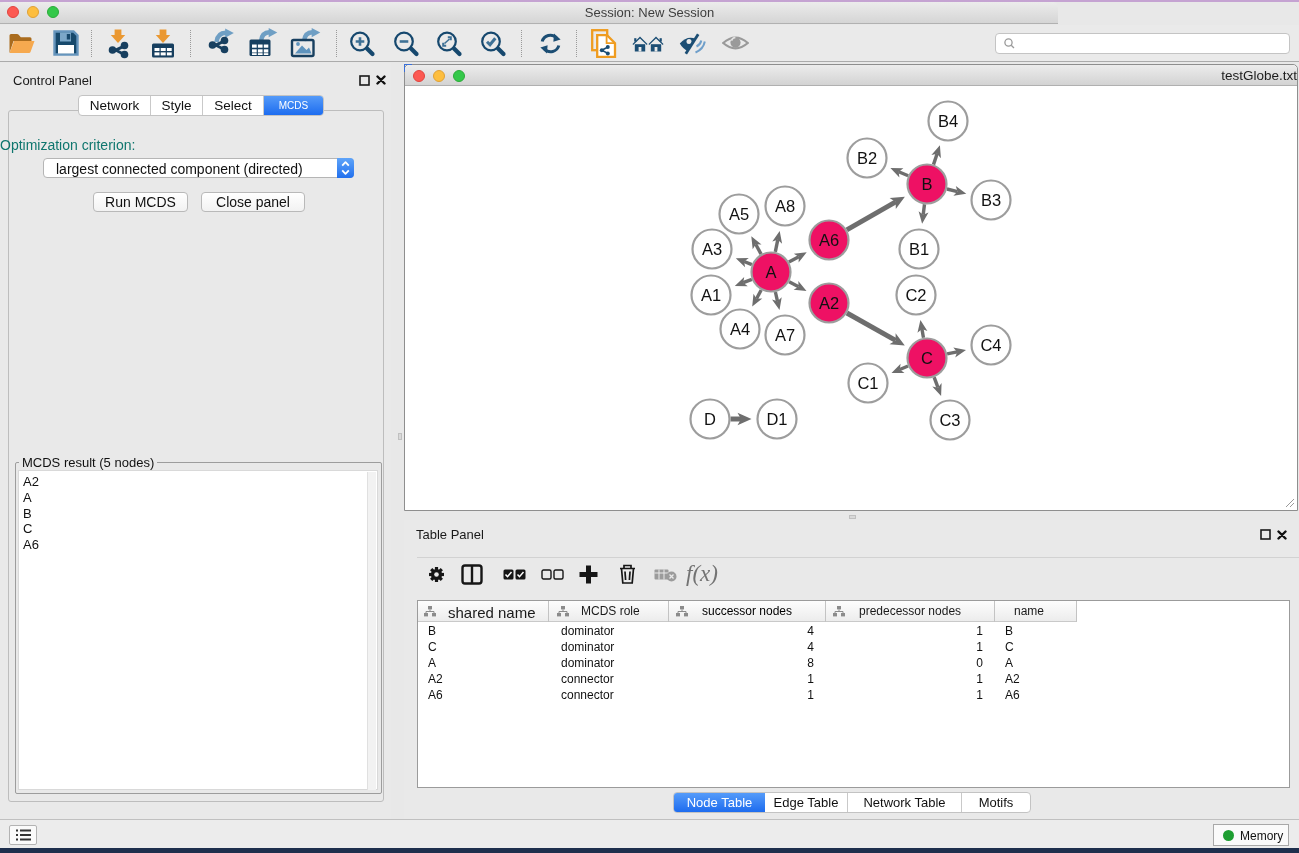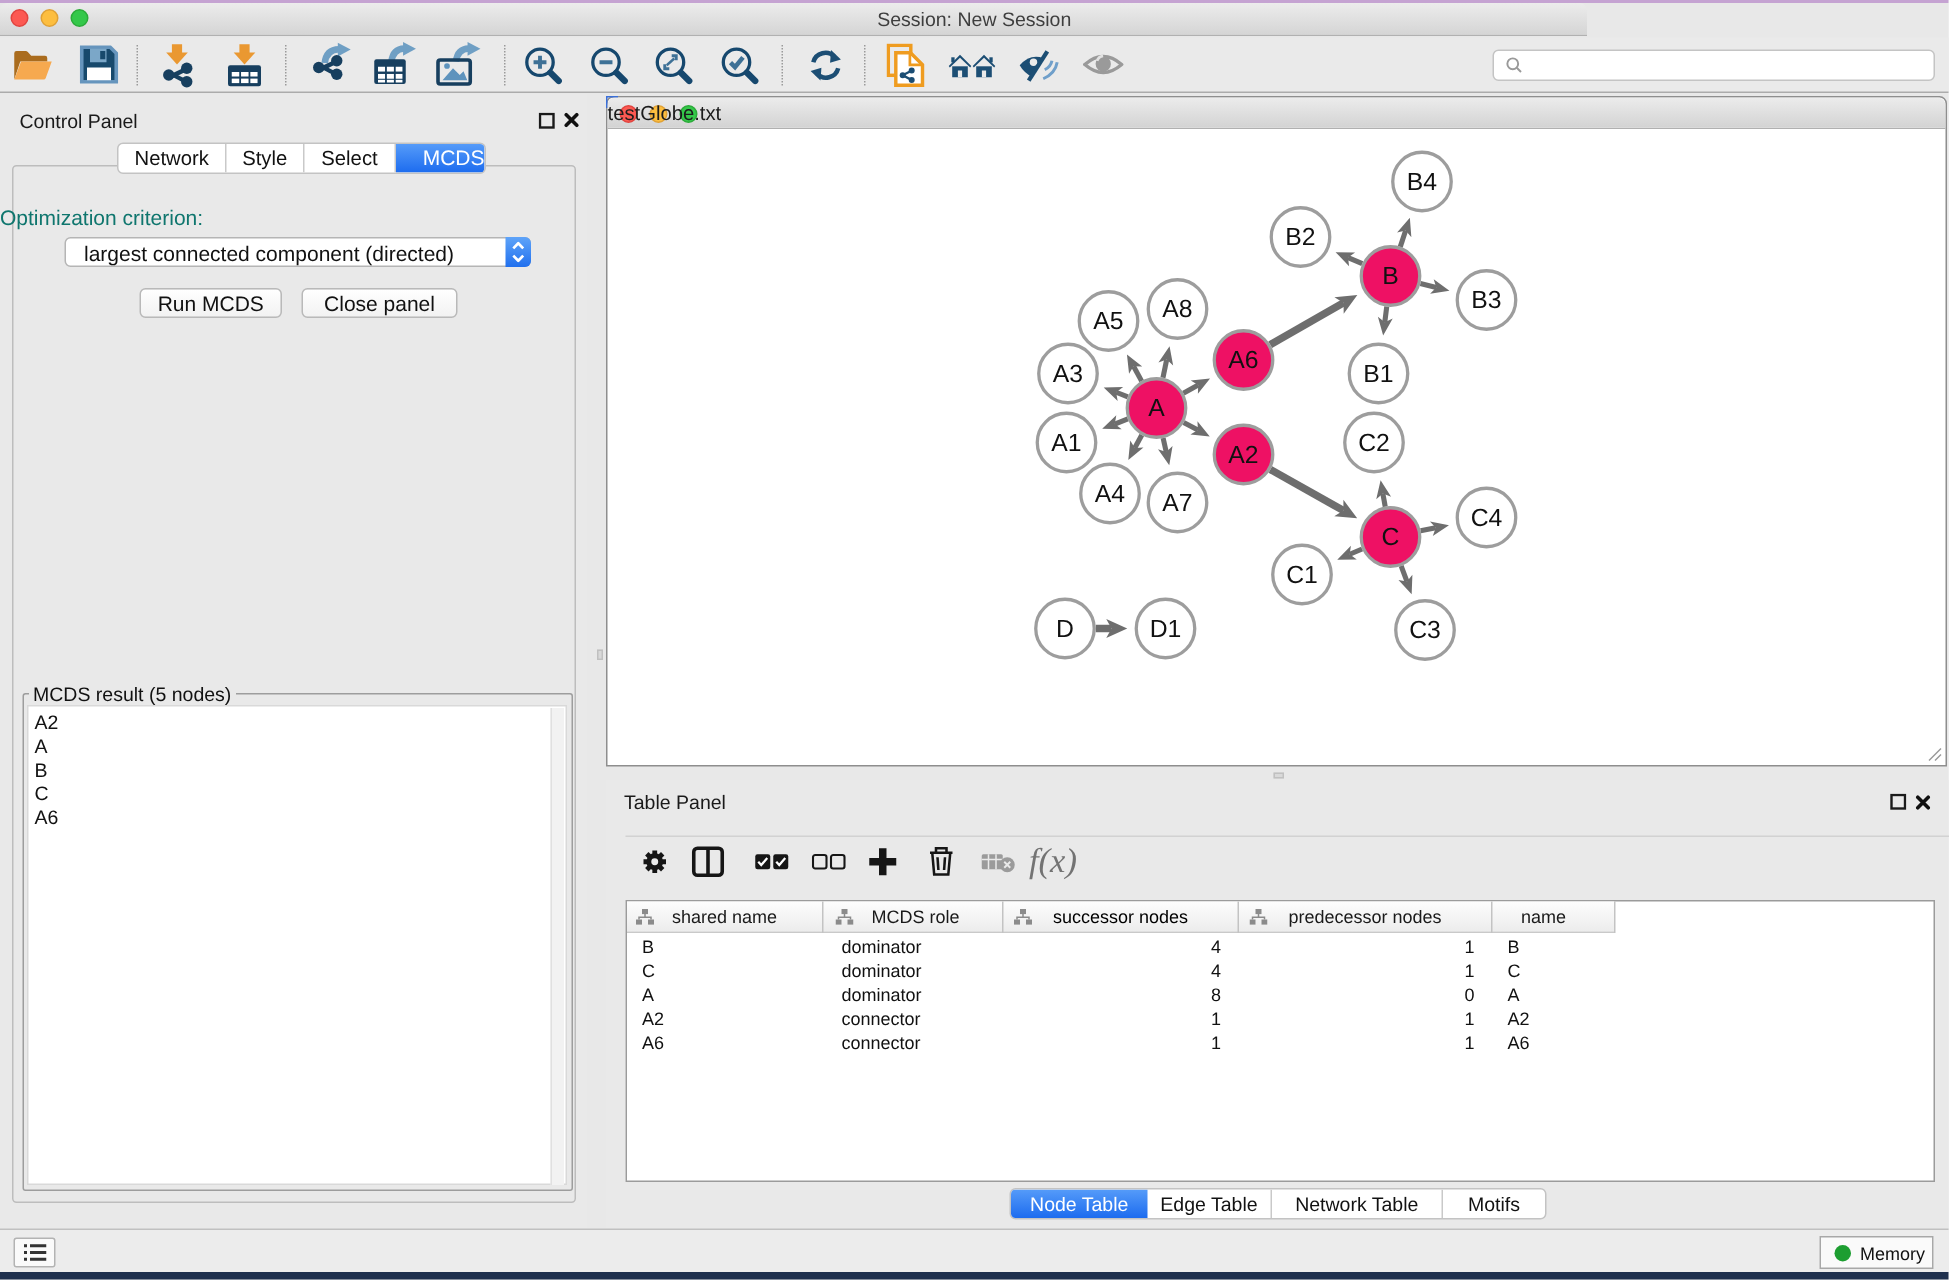--- a/index.html
+++ b/index.html
@@ -180,21 +180,21 @@
       <svg class="abs" style="left:376px;top:12px" width="10" height="10" viewBox="0 0 10 10">
           <path d="M1.5 1.5 L8.5 8.5 M8.5 1.5 L1.5 8.5" stroke="#111" stroke-width="2.4" stroke-linecap="round"></path>
         </svg>
 
       <div class="abs" style="left:8px;top:47px;width:376px;height:692px;background:#e9e9e9;border:1px solid #bdbdbd;border-radius:3px"></div>
 
       <div class="abs" style="left:78px;top:32px;width:246px;height:21px;background:#fff;border:1px solid #c3c3c3;border-radius:4px;display:flex;overflow:hidden">
         <div style="width:72px;border-right:1px solid #c9c9c9;text-align:center;font-size:13.5px;line-height:19px;color:#111">Network</div>
         <div style="width:52px;border-right:1px solid #c9c9c9;text-align:center;font-size:13.5px;line-height:19px;color:#111">Style</div>
         <div style="width:61px;border-right:1px solid #c9c9c9;text-align:center;font-size:13.5px;line-height:19px;color:#111">Select</div>
-        <div style="flex:1;text-align:right;font-size:14px;line-height:19px;color:#fff;background:linear-gradient(#559bf9,#1d6cef)">MCDS</div>
+        <div style="flex:1;text-align:center;font-size:10px;line-height:19px;color:#fff;background:linear-gradient(#559bf9,#1d6cef)">MCDS</div>
       </div>
       <div class="abs" style="left:0;top:74px;width:391px;font-size:14px;color:#0f766e">Optimization criterion:</div>
 
       <div class="abs" style="left:43px;top:95px;width:311px;height:20px;background:#fff;border:1px solid #b5b5b5;border-radius:4px">
         <div class="abs" style="left:12px;top:2px;font-size:14px;color:#111">largest connected component (directed)</div>
         <div class="abs" style="right:-1px;top:-1px;width:17px;height:20px;border-radius:0 4px 4px 0;background:linear-gradient(#5fa4f9,#2170ee)">
           <svg width="17" height="20" viewBox="0 0 17 20">
               <path d="M5.2 7.6 L8.5 4.2 L11.8 7.6" fill="none" stroke="#fff" stroke-width="1.8" stroke-linejoin="round"></path>
               <path d="M5.2 12.4 L8.5 15.8 L11.8 12.4" fill="none" stroke="#fff" stroke-width="1.8" stroke-linejoin="round"></path>
             </svg>
@@ -214,21 +214,21 @@
     </div>
 
     <div class="abs" style="left:404px;top:62px;width:894px;height:447px;background:#fff;border:1px solid #8e8e8e;border-radius:5px 5px 0 0">
       <svg class="abs" style="left:-1px;top:-1px" width="8" height="8" viewBox="0 0 8 8">
           <path d="M0 8 V0 H8" fill="none" stroke="#3a6fd8" stroke-width="2"></path>
         </svg>
       <div class="abs" style="left:0;top:0;width:892px;height:21px;background:linear-gradient(#ececec,#d3d3d3);border-bottom:1px solid #b0b0b0;border-radius:5px 5px 0 0">
         <div class="abs" style="left:8px;top:4.5px;width:12px;height:12px;border-radius:50%;background:#fc5952;border:0.5px solid #e1443f"></div>
         <div class="abs" style="left:28px;top:4.5px;width:12px;height:12px;border-radius:50%;background:#fdbe3f;border:0.5px solid #e0a135"></div>
         <div class="abs" style="left:48px;top:4.5px;width:12px;height:12px;border-radius:50%;background:#34c84a;border:0.5px solid #2bab39"></div>
-        <div class="abs" style="left:0;top:3px;width:892px;text-align:left;font-size:13.5px;color:#1c1c1c">testGlobe.txt</div>
+        <div class="abs" style="left:0;top:3px;width:892px;text-align:right;font-size:13.5px;color:#1c1c1c">testGlobe.txt</div>
       </div>
       <svg class="abs" style="left:0;top:22px" width="891" height="424" viewBox="405 85 891 424" font-family="Liberation Sans,sans-serif">
 <line x1="751.9" y1="277.3" x2="743.2" y2="280.7" stroke="#6e6e6e" stroke-width="3.4"></line>
 <polygon points="734.8,283.9 744.2,274.9 743.2,280.7 747.8,284.2" fill="#6e6e6e"></polygon>
 <line x1="751.9" y1="262.6" x2="744.1" y2="259.5" stroke="#6e6e6e" stroke-width="3.4"></line>
 <polygon points="735.8,256.3 748.8,256.0 744.1,259.5 745.1,265.3" fill="#6e6e6e"></polygon>
 <line x1="761.2" y1="288.0" x2="756.5" y2="296.7" stroke="#6e6e6e" stroke-width="3.4"></line>
 <polygon points="752.2,304.6 753.5,291.7 756.5,296.7 762.3,296.4" fill="#6e6e6e"></polygon>
 <line x1="761.1" y1="252.1" x2="755.7" y2="242.2" stroke="#6e6e6e" stroke-width="3.4"></line>
 <polygon points="751.3,234.3 761.5,242.4 755.7,242.2 752.7,247.2" fill="#6e6e6e"></polygon>
@@ -384,21 +384,21 @@
 <div class="abs" style="left:576px;top:0;height:21px;border-left:1px solid #c3c3c3"></div>
 <div class="abs" style="left:658px;top:0;height:21px;border-left:1px solid #c3c3c3"></div>
 <svg class="abs" style="left:6px;top:5px" width="12" height="11" viewBox="0 0 12 11">
             <g fill="#8b8b8b">
               <rect x="4" y="0" width="4" height="3.4"></rect>
               <rect x="0" y="7" width="4" height="3.4"></rect>
               <rect x="8" y="7" width="4" height="3.4"></rect>
             </g>
             <path d="M6 3.4 V5.5 M2 7 V5.5 H10 V7" stroke="#8b8b8b" fill="none"></path>
           </svg>
-<div class="abs" style="left:30px;top:3px;font-size:12px;color:#1a1a1a">shared name</div>
+<div class="abs" style="left:30px;top:3px;font-size:15px;color:#1a1a1a">shared name</div>
 <svg class="abs" style="left:139px;top:5px" width="12" height="11" viewBox="0 0 12 11">
             <g fill="#8b8b8b">
               <rect x="4" y="0" width="4" height="3.4"></rect>
               <rect x="0" y="7" width="4" height="3.4"></rect>
               <rect x="8" y="7" width="4" height="3.4"></rect>
             </g>
             <path d="M6 3.4 V5.5 M2 7 V5.5 H10 V7" stroke="#8b8b8b" fill="none"></path>
           </svg>
 <div class="abs" style="left:163px;top:3px;font-size:12px;color:#1a1a1a">MCDS role</div>
 <svg class="abs" style="left:258px;top:5px" width="12" height="11" viewBox="0 0 12 11">

